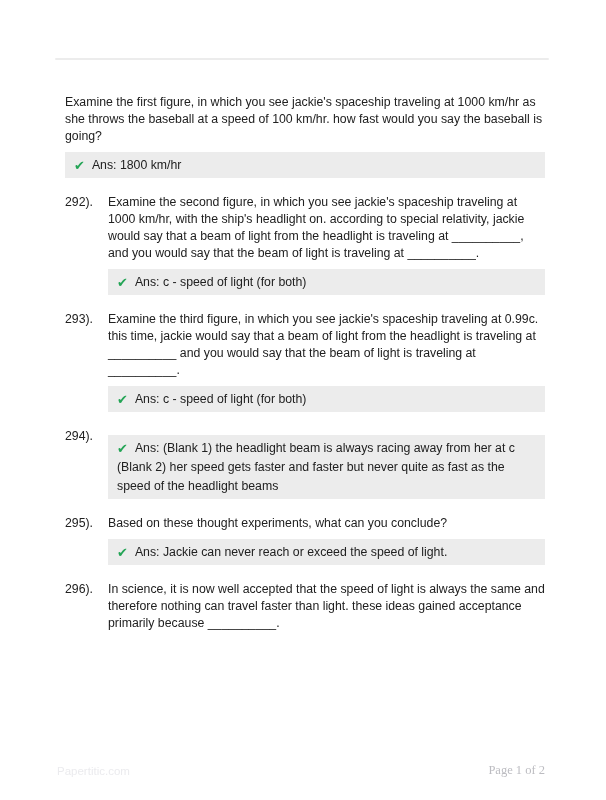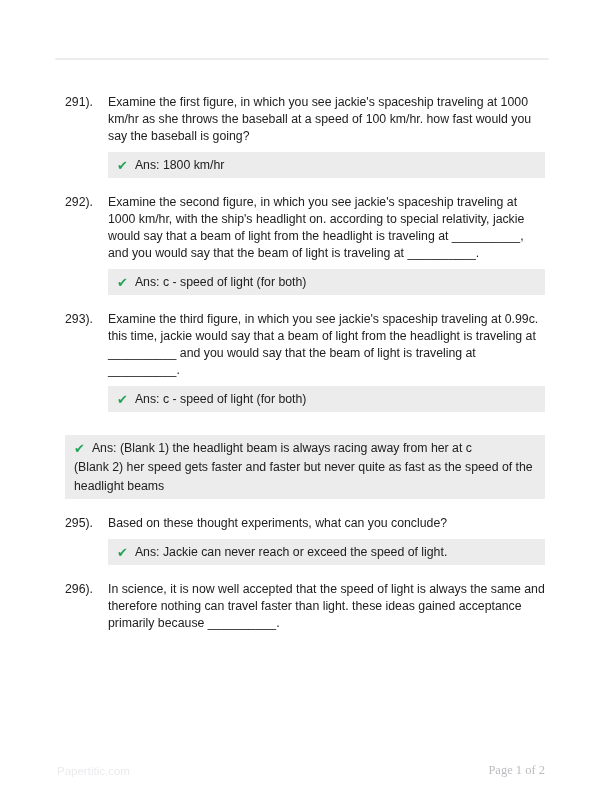--- a/index.html
+++ b/index.html
@@ -41,21 +41,20 @@
 </head>
 <body>
 
 <div class="page">
   <div class="top-rule"></div>
 
   <div class="content">
 
     <div id="question-list">
   <div class="question">
-    <div class="qnum">291).</div>
     <div class="qbody">
       <div class="qtext">Examine the first figure, in which you see jackie's spaceship traveling at 1000 km/hr as she throws the baseball at a speed of 100 km/hr. how fast would you say the baseball is going?</div>
       <div class="answer">
               <div class="ans-line"><span class="check">✔</span><span>Ans: 1800 km/hr</span></div>
             </div>
     </div>
   </div>
 
   <div class="question">
     <div class="qnum">292).</div>
@@ -71,20 +70,21 @@
     <div class="qnum">293).</div>
     <div class="qbody">
       <div class="qtext">Examine the third figure, in which you see jackie's spaceship traveling at 0.99c. this time, jackie would say that a beam of light from the headlight is traveling at __________ and you would say that the beam of light is traveling at __________.</div>
       <div class="answer">
               <div class="ans-line"><span class="check">✔</span><span>Ans: c - speed of light (for both)</span></div>
             </div>
     </div>
   </div>
 
   <div class="question">
+    <div class="qnum">294).</div>
     <div class="qbody">
       <div class="answer">
               <div class="ans-line"><span class="check">✔</span><span>Ans: (Blank 1) the headlight beam is always racing away from her at c</span></div>
               <div class="ans-line">(Blank 2) her speed gets faster and faster but never quite as fast as the speed of the headlight beams</div>
             </div>
     </div>
   </div>
 
   <div class="question">
     <div class="qnum">295).</div>

